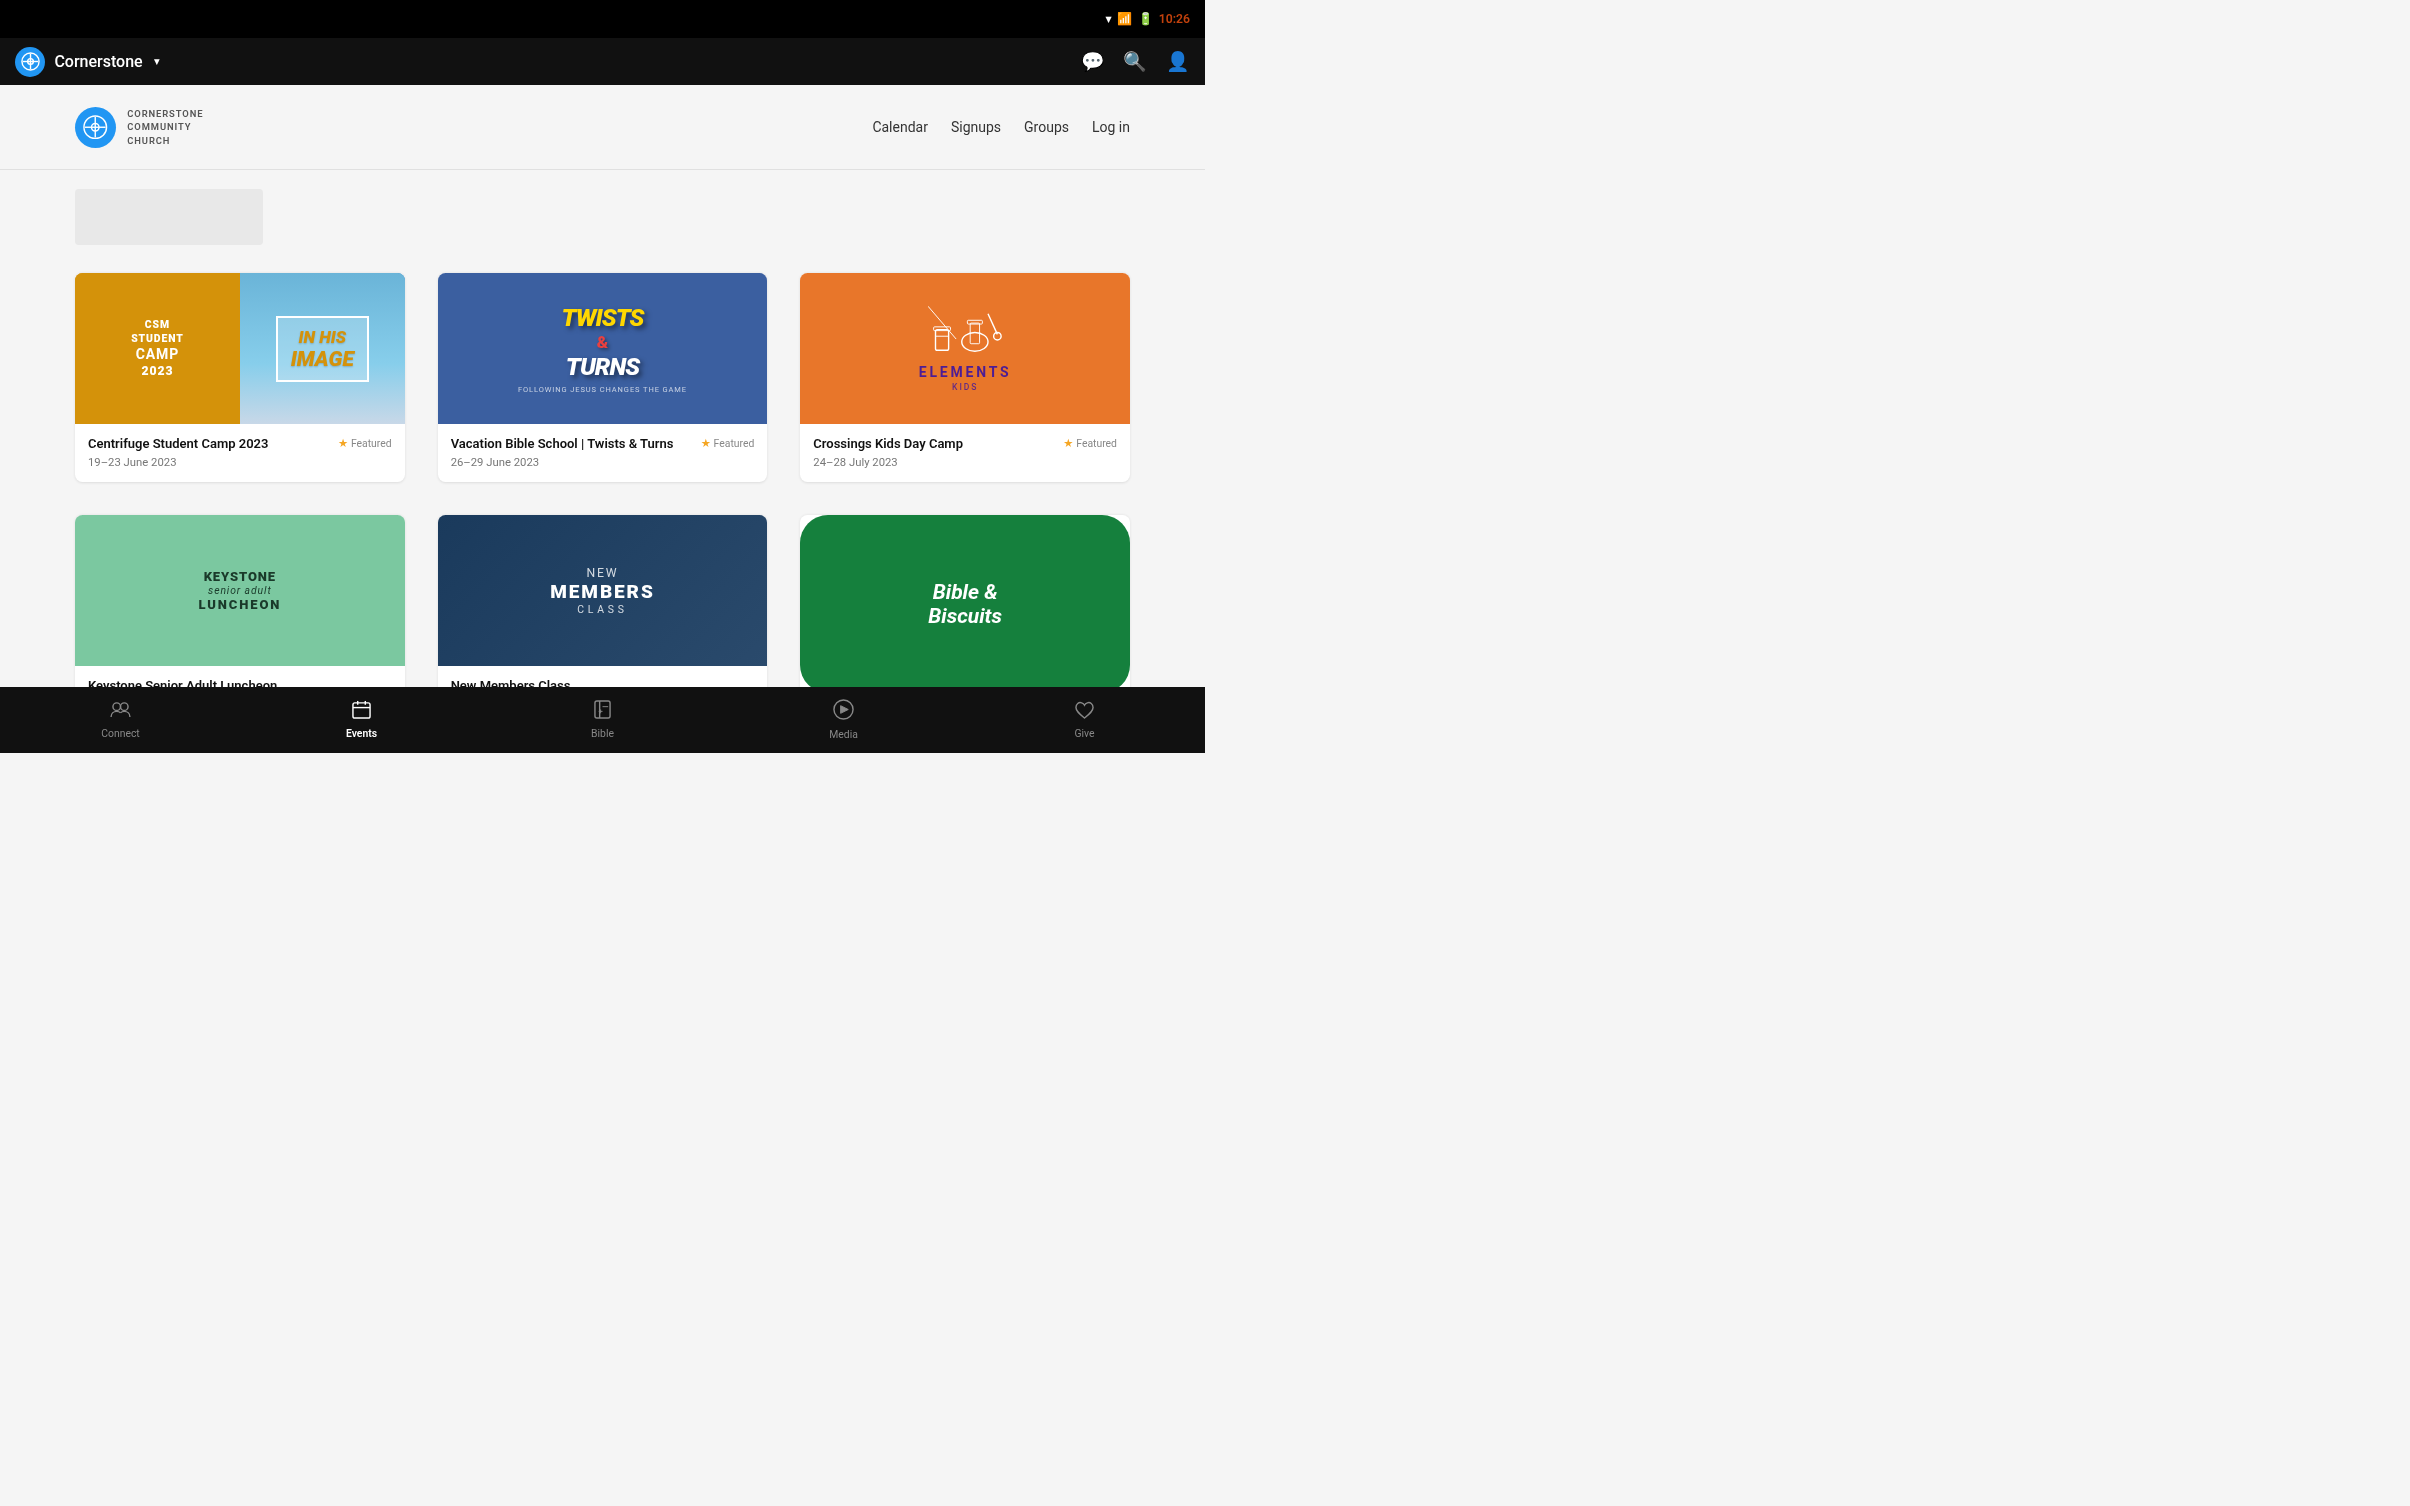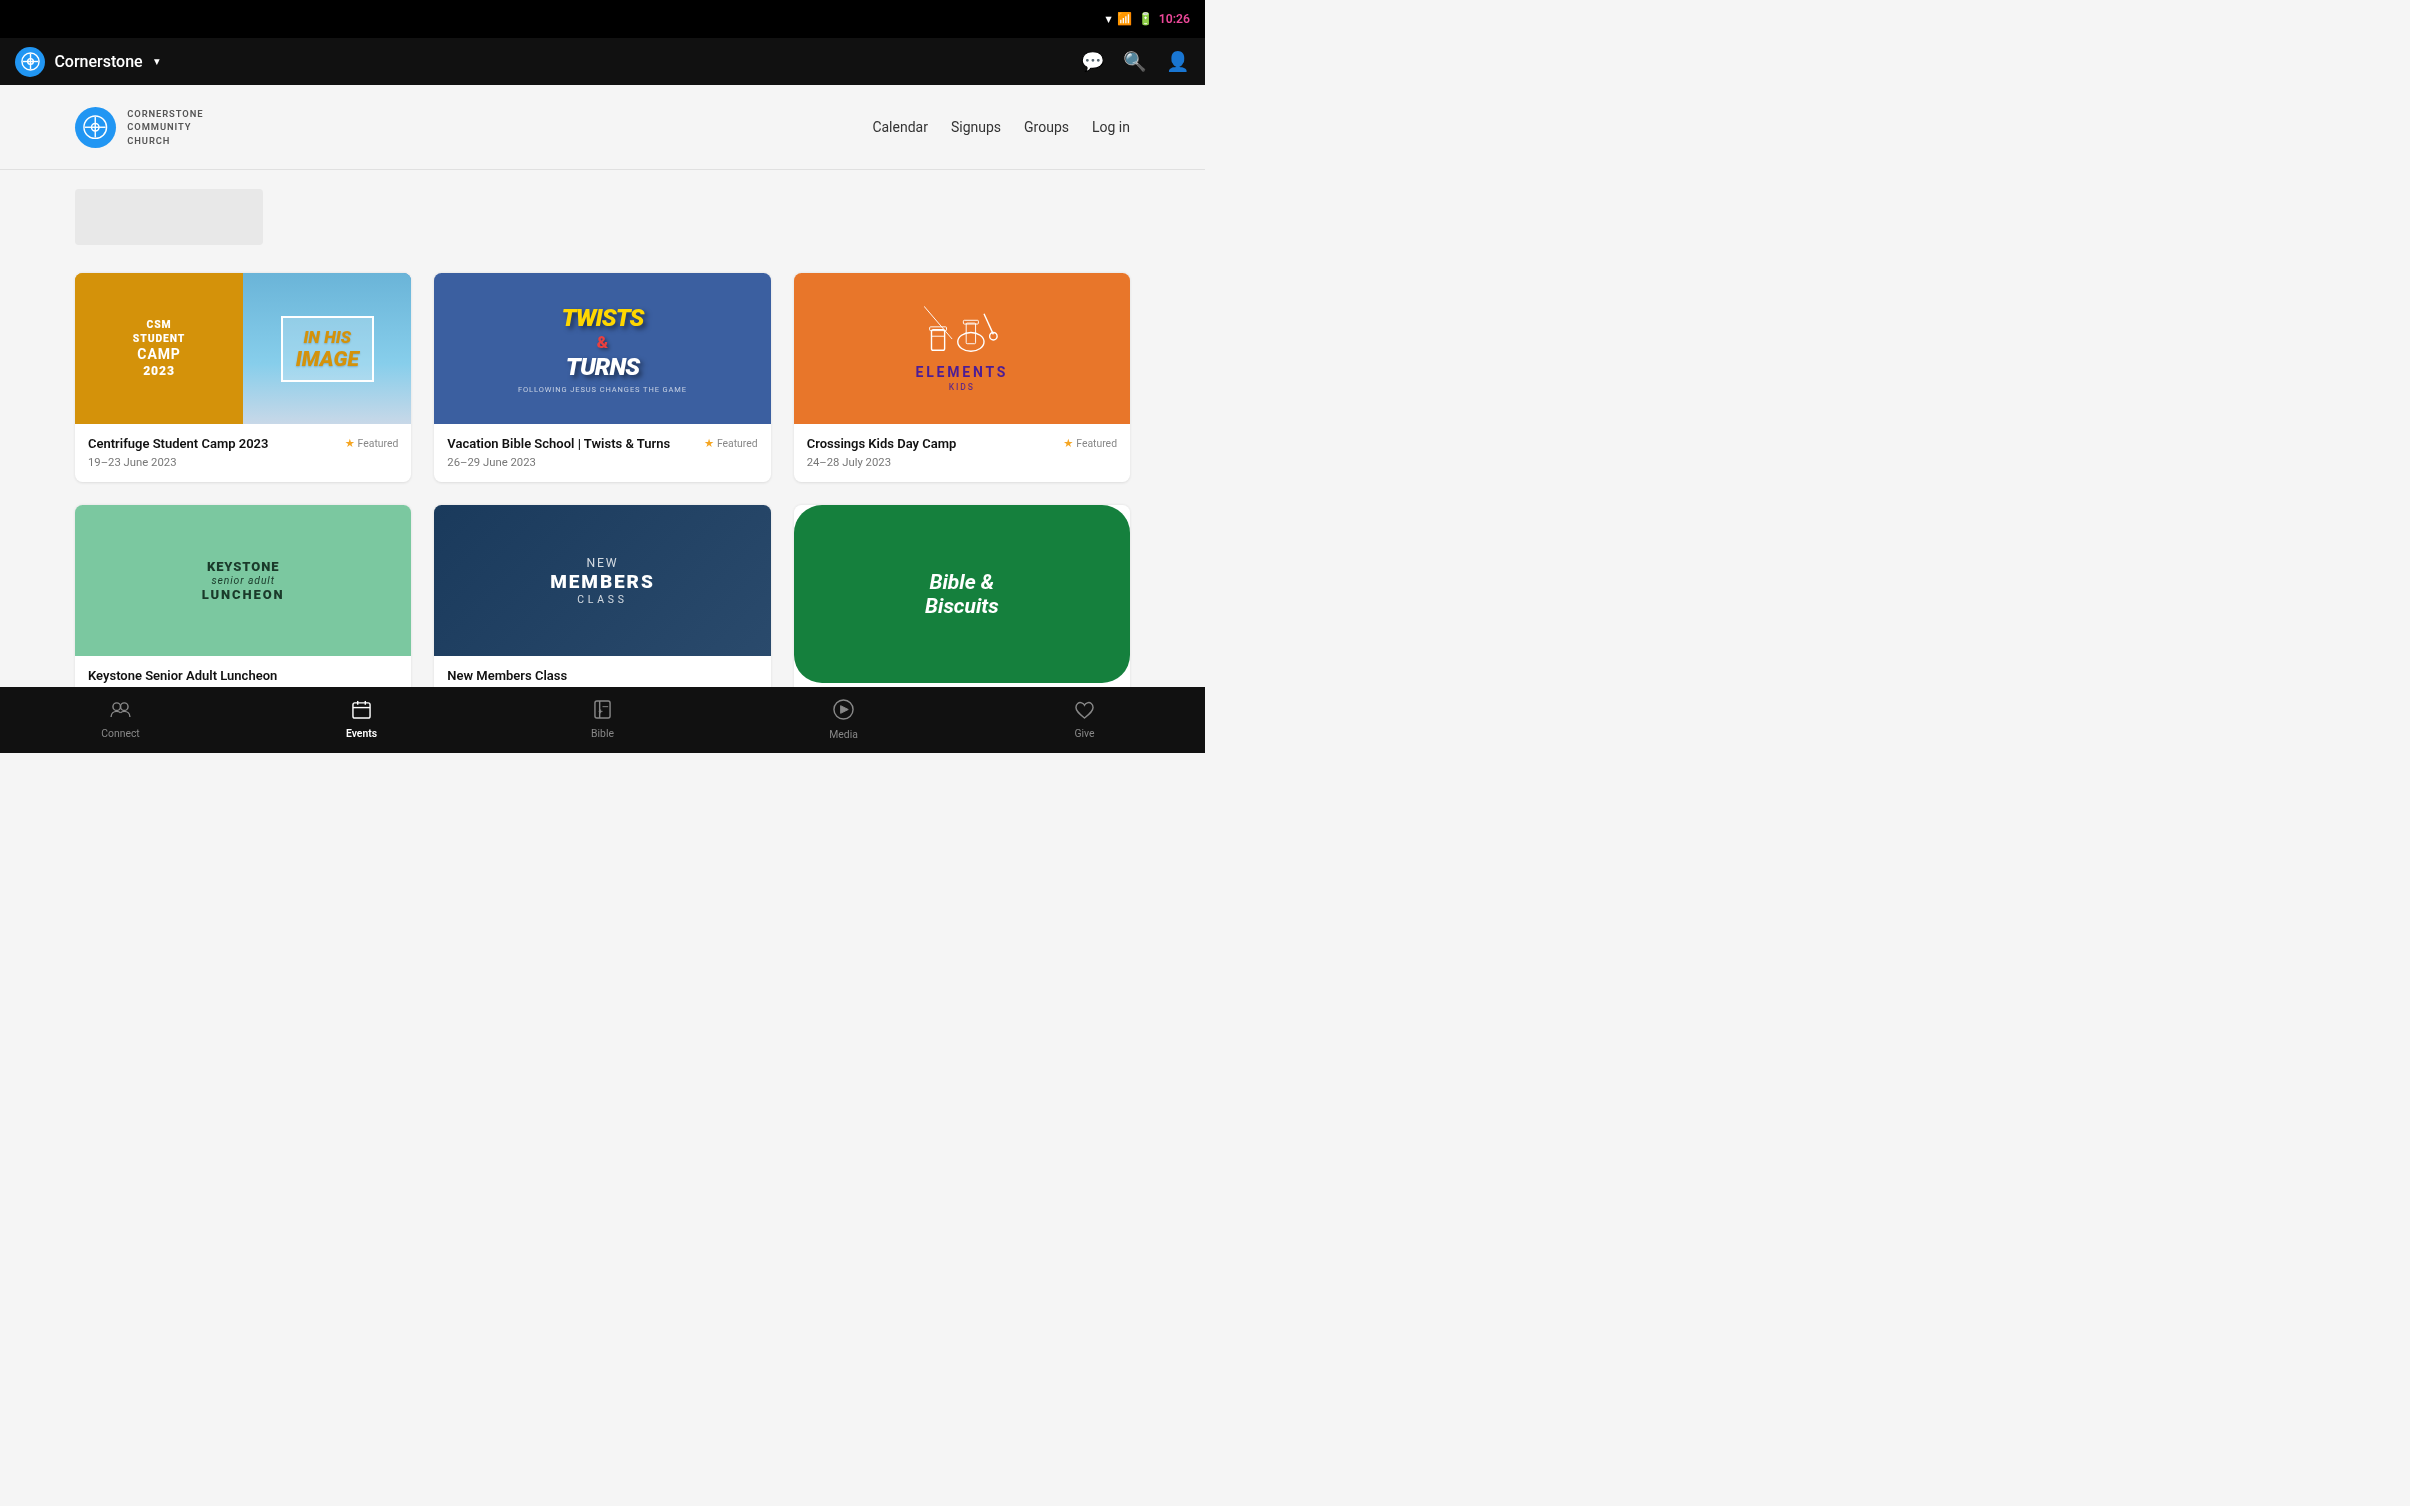--- a/index.html
+++ b/index.html
@@ -23,21 +23,21 @@
       gap: 7.5px;
     }
     .status-icons {
       display: flex;
       align-items: center;
       gap: 5.6px;
       color: #fff;
       font-size: 12.2px;
     }
     .status-time {
-      color: #ec4899;
+      color: #c2410c;
       font-size: 12.2px;
       font-weight: 600;
     }
 
     
     .top-nav {
       background: #111;
       height: 47px;
       display: flex;
       align-items: center;
@@ -145,21 +145,21 @@
 
     
     .events-container {
       padding: 0 75px;
       overflow-y: auto;
       height: calc(753px - 38px - 47px - 85px - 94px - 66px);
     }
     .events-grid {
       display: grid;
       grid-template-columns: repeat(3, 1fr);
-      gap: 23px;
+      gap: 33px;
       padding: 9.4px 0 19px;
     }
     .event-card {
       background: #fff;
       border-radius: 7.5px;
       overflow: hidden;
       box-shadow: 0 0.9px 2.8px rgba(0,0,0,0.1);
       cursor: pointer;
     }
     .event-card-body {

